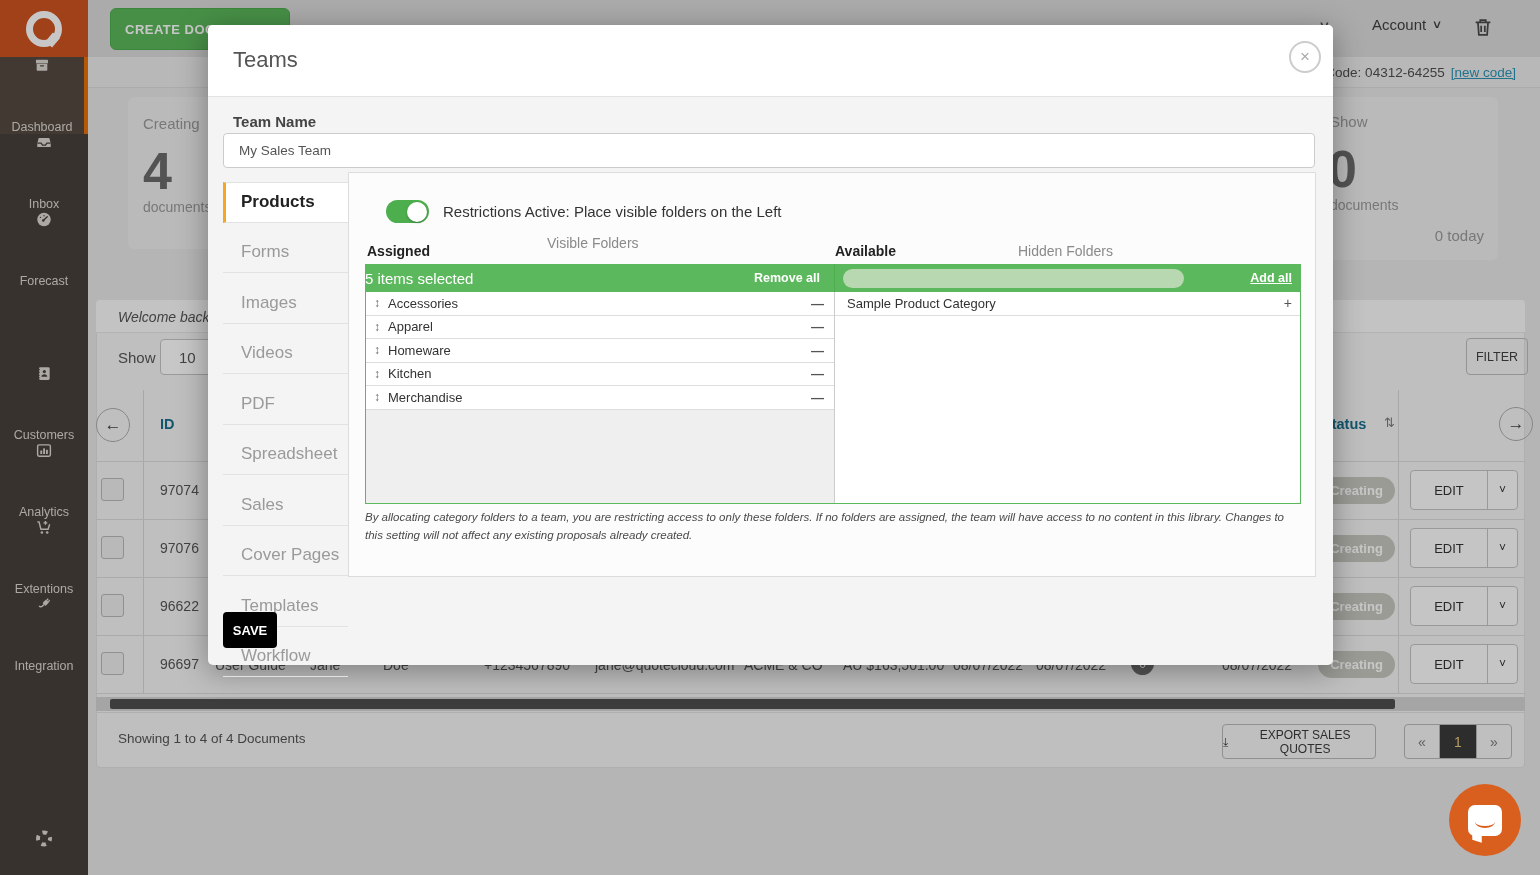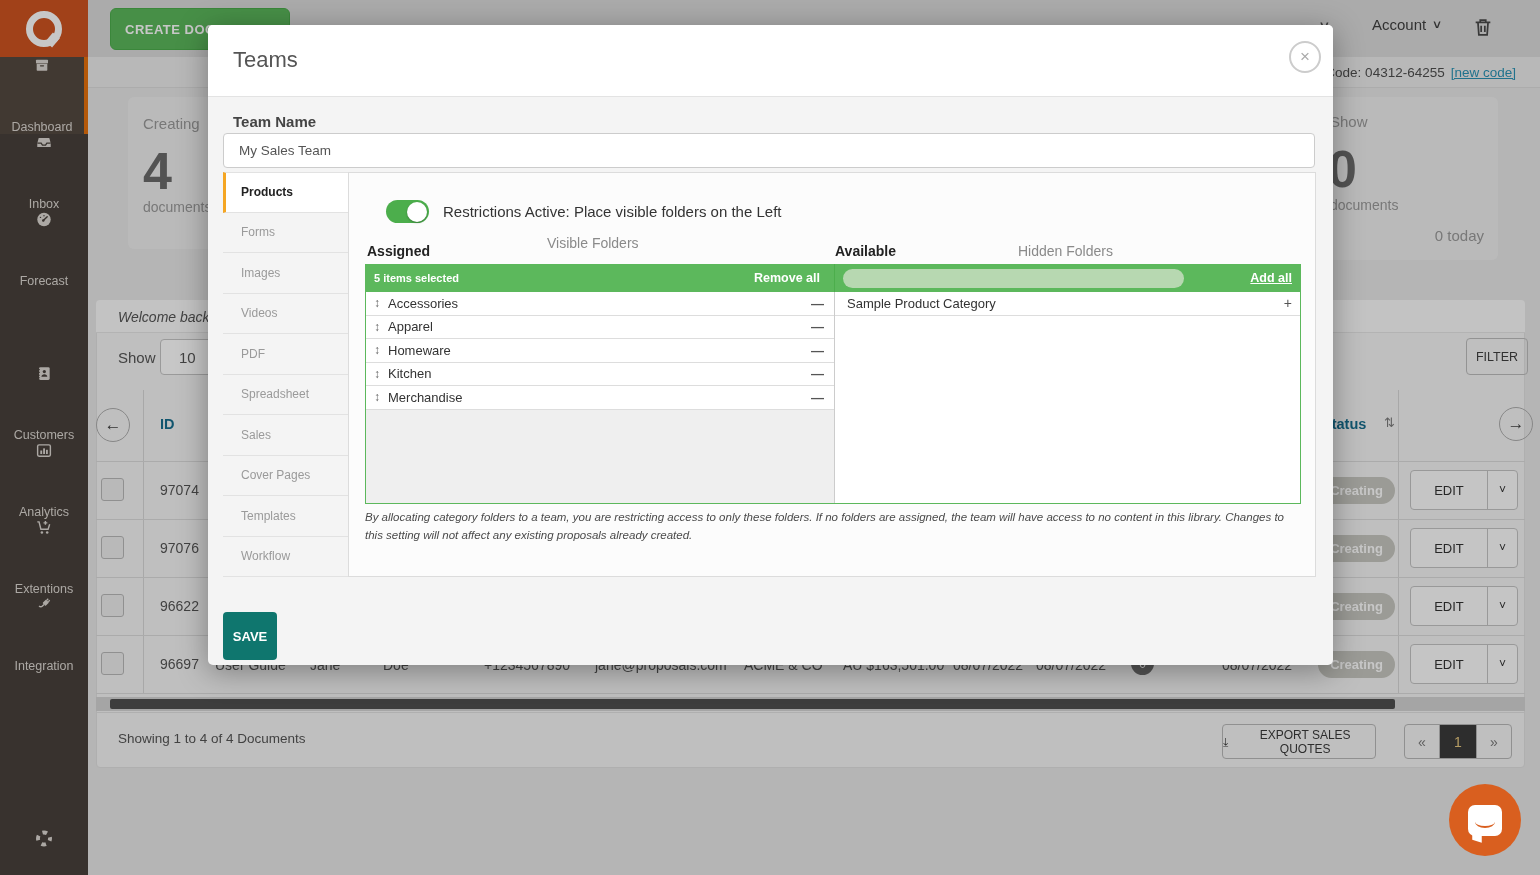--- a/index.html
+++ b/index.html
@@ -80,51 +80,51 @@
     box-shadow:0 6px 30px rgba(0,0,0,.35); z-index:20; }
   .modal-head { left:0; top:0; width:1125px; height:72px; background:#fff; border-bottom:1px solid #e3e3e3; border-radius:5px 5px 0 0; }
   .modal-title { left:25px; top:22px; font-size:22px; color:#555; }
   .modal-close { left:1081px; top:16px; width:32px; height:32px; border:2px solid #ccc; border-radius:50%;
     display:flex; align-items:center; justify-content:center; color:#aaa; font-size:17px; }
   .team-label { left:25px; top:88px; font-size:15px; font-weight:bold; color:#444; }
   .team-input { left:15px; top:108px; width:1092px; height:35px; background:#fff; border:1px solid #ccc; border-radius:4px;
     font-size:13.5px; color:#555; padding-left:15px; font-family:"Liberation Sans", sans-serif; }
 
   .tabs { left:15px; top:147px; width:125px; }
-  .tab { height:40.5px; display:flex; align-items:center; padding-left:18px; font-size:12px; color:#9a9a9a;
-    border-bottom:1px solid #e2e2e2; }
+  .tab { height:40.5px; display:flex; align-items:center; padding-left:18px; font-size:17px; color:#9a9a9a;
+    border-bottom:1px solid #e2e2e2;margin-top:10px; }
   .tab:first-child { border-top:1px solid #e2e2e2; }
   .tab.active { background:#fff; color:#222; font-weight:bold; border-left:3px solid #f5a623; padding-left:15px; border-bottom:1px solid #e2e2e2; }
 
   .panel { left:140px; top:147px; width:968px; height:405px; background:#fcfcfc; border:1px solid #dcdcdc; }
   .toggle { left:37px; top:27px; width:43px; height:23px; background:#4cae4c; border-radius:12px; }
   .toggle-knob { position:absolute; right:2px; top:1.5px; width:20px; height:20px; background:#fff; border-radius:50%; box-shadow:0 1px 2px rgba(0,0,0,.3); }
   .toggle-label { left:94px; top:30px; font-size:15px; color:#333; }
   .colhead-b { font-size:14px; font-weight:bold; color:#222; }
   .colhead { font-size:14px; color:#8a8a8a; }
 
   .greenbar { left:16px; top:91px; width:936px; height:28px; background:#5cb85c; display:flex; }
   .gb-left { width:469px; position:relative; display:flex; align-items:center; }
   .gb-right { width:467px; position:relative; display:flex; align-items:center; border-left:1px solid #4cae4c; }
-  .gb-count { margin-left:9px; color:#fff; font-weight:bold; font-size:11px; }
+  .gb-count { color:#fff; font-weight:normal; font-size:15px; }
   .gb-remove { position:absolute; right:14px; color:#fff; font-weight:bold; font-size:12.5px; }
   .gb-search { margin-left:8px; width:341px; height:19px; background:#b7d8b1; border:none; border-radius:10px; outline:none; padding:0 10px; }
   .gb-addall { position:absolute; right:9px; color:#fff; font-weight:bold; font-size:12.5px; text-decoration:underline; }
 
   .folderlist { left:16px; top:119px; width:936px; height:212px; border:1px solid #5cb85c; border-top:none; display:flex; background:#fff; }
   .fl-left { width:469px; background:#efefef; }
   .fl-right { width:467px; background:#fff; border-left:1px solid #ccc; }
   .fitem { height:23.5px; background:#fff; border-bottom:1px solid #ddd; display:flex; align-items:center; font-size:13px; color:#333; position:relative; }
   .fitem .drag { margin:0 8px 0 8px; color:#666; font-size:12px; }
   .fitem .rm { position:absolute; right:10px; color:#555; font-weight:bold; }
   .fitem .addp { position:absolute; right:8px; color:#555; font-size:14px; }
   .fl-right .fitem { padding-left:12px; }
 
   .note { left:16px; top:336px; width:936px; font-size:11.5px; font-style:italic; color:#4a4a4a; line-height:1.55; }
-  .save-btn { left:15px; top:587px; width:54px; height:48px; background:#0f766e; border:none; border-radius:4px;
+  .save-btn { left:15px; top:587px; width:54px; height:36px; background:#000000; border:none; border-radius:4px;
     color:#fff; font-weight:bold; font-size:13px; }
 
   
   .chat { left:1449px; top:784px; width:72px; height:72px; background:#d95f1f; border-radius:50%; z-index:30;
     display:flex; align-items:center; justify-content:center; }
   .chat-bubble { width:34px; height:31px; background:#fff; border-radius:7px; position:relative; }
   .chat-bubble::before { content:""; position:absolute; bottom:-5px; left:4px; width:10px; height:10px; background:#fff; transform:rotate(18deg) skew(18deg); }
   .chat-smile { position:absolute; left:7px; top:11px; width:20px; height:12px; border:2.5px solid #d95f1f; border-top:none; border-left:none; border-right:none; border-radius:50%; }
 </style>
 </head>
@@ -191,21 +191,21 @@
   <div class="abs checkbox" style="left:101px; top:652px;"></div>
   <div class="abs cell" style="left:160px; top:482px;">97074</div>
   <div class="abs cell" style="left:160px; top:540px;">97076</div>
   <div class="abs cell" style="left:160px; top:598px;">96622</div>
   <div class="abs cell" style="left:160px; top:656px;">96697</div>
 
   <div class="abs cell" style="left:215px; top:657px;">User Guide</div>
   <div class="abs cell" style="left:310px; top:657px;">Jane</div>
   <div class="abs cell" style="left:383px; top:657px;">Doe</div>
   <div class="abs cell" style="left:456px; top:657px;margin-left:28px;">+1234567890</div>
-  <div class="abs cell" style="left:595px; top:657px;">jane@proposals.com</div>
+  <div class="abs cell" style="left:595px; top:657px;">jane@quotecloud.com</div>
   <div class="abs cell" style="left:744px; top:657px;">ACME &amp; CO</div>
   <div class="abs cell" style="left:843px; top:657px;">AU $163,501.00</div>
   <div class="abs cell" style="left:953px; top:657px;">08/07/2022</div>
   <div class="abs cell" style="left:1036px; top:657px;">08/07/2022</div>
   <div class="abs badge-0" style="left:1131px; top:652px;">0</div>
   <div class="abs cell" style="left:1222px; top:657px;">08/07/2022</div>
 
   <div class="abs pill" style="left:1318px; top:477px;">Creating</div>
   <div class="abs pill" style="left:1318px; top:535px;">Creating</div>
   <div class="abs pill" style="left:1318px; top:593px;">Creating</div>

